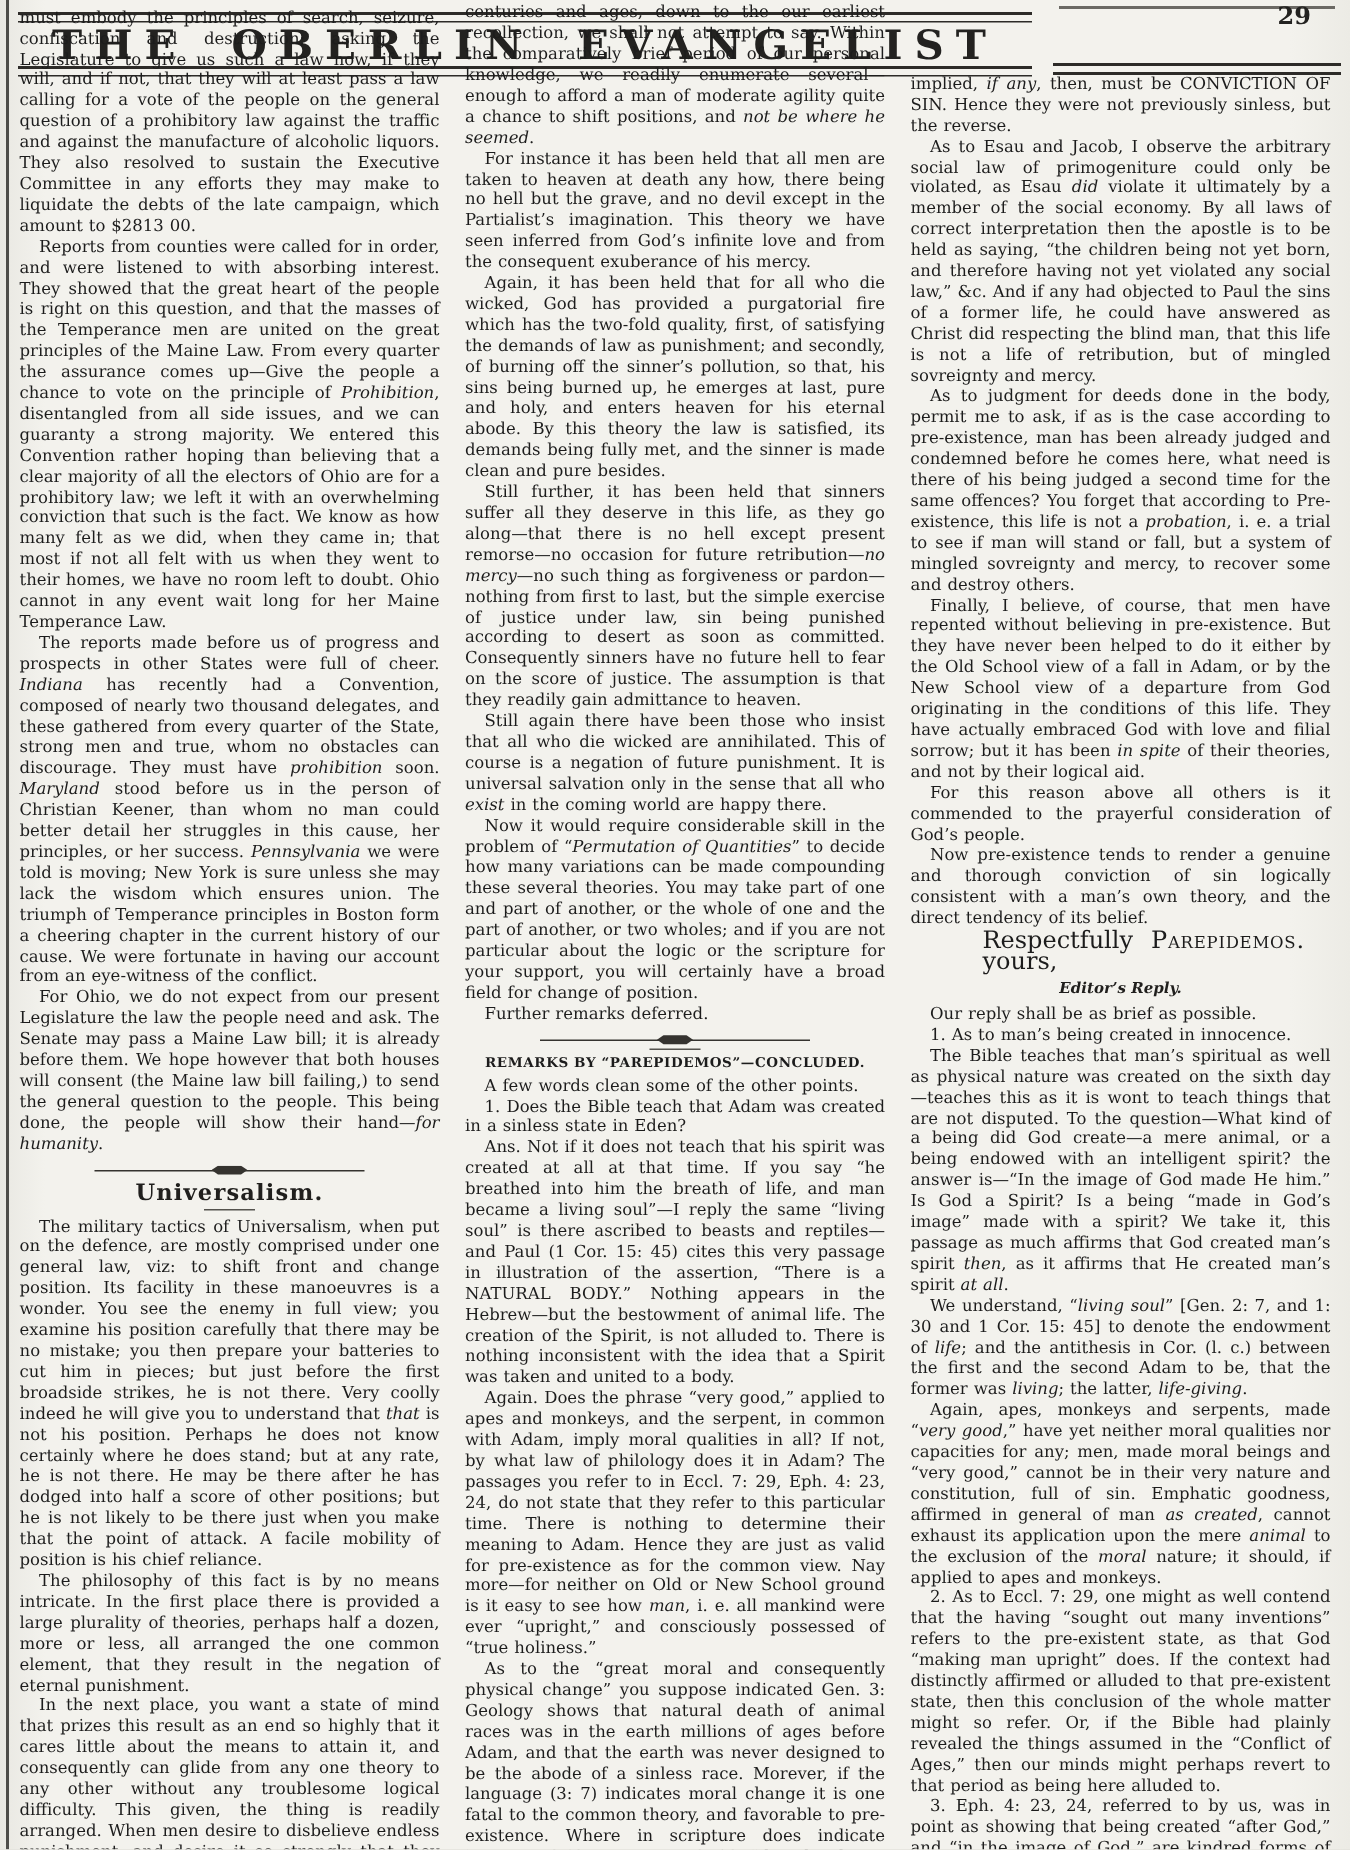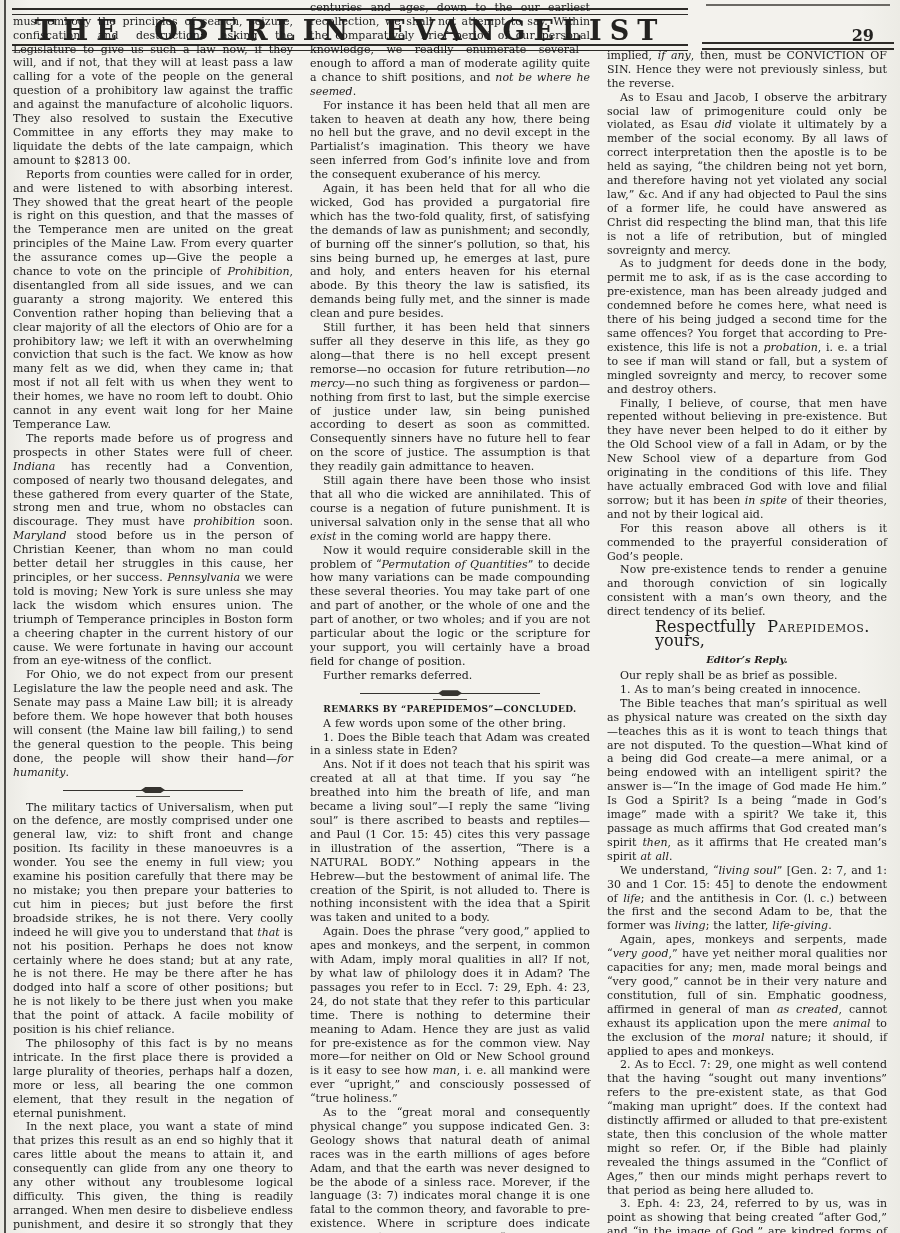--- a/index.html
+++ b/index.html
@@ -19,21 +19,21 @@
   .rule-top-left{left:12px;top:8px;width:676px;}
   .rule-bottom-left{left:12px;top:44px;width:676px;}
   .rule-top-right{position:absolute;left:706px;top:4px;width:184px;border-top:2px solid #6b6964;}
   .rule-bottom-right{position:absolute;left:702px;top:42px;width:192px;height:4px;border-top:2px solid #2d2b28;border-bottom:2px solid #2d2b28;}
   .mast-title{
     position:absolute;left:12px;top:15px;width:676px;
     text-align:center;font-size:27px;font-weight:bold;
     letter-spacing:8px;word-spacing:12px;color:#232220;
   }
   .page-num{
-    position:absolute;left:706px;top:26px;width:168px;
+    position:absolute;left:706px;top:1px;width:168px;
     text-align:right;font-size:16px;font-weight:bold;color:#232220;
   }
   
   .columns{
     position:absolute;top:71px;left:8px;width:884px;bottom:4px;
     display:flex;align-items:center;
   }
   .col{flex:1 1 0;min-width:0;padding:2px 5px 0 5px;overflow:hidden;}
   .colsep{flex:0 0 auto;width:3px;border-left:1px solid #4a4843;border-right:1px solid #4a4843;margin:0 1px;}
   
@@ -77,42 +77,43 @@
     <div class="col">
         <p class="para noindent">must embody the principles of search, seizure, confiscation and destruction; asking the Legislature to give us such a law now, if they will, and if not, that they will at least pass a law calling for a vote of the people on the general question of a prohibitory law against the traffic and against the manufacture of alcoholic liquors. They also resolved to sustain the Executive Committee in any efforts they may make to liquidate the debts of the late campaign, which amount to $2813 00.</p>
         <p class="para">Reports from counties were called for in order, and were listened to with absorbing interest. They showed that the great heart of the people is right on this question, and that the masses of the Temperance men are united on the great principles of the Maine Law. From every quarter the assurance comes up—Give the people a chance to vote on the principle of <i>Prohibition</i>, disentangled from all side issues, and we can guaranty a strong majority. We entered this Convention rather hoping than believing that a clear majority of all the electors of Ohio are for a prohibitory law; we left it with an overwhelming conviction that such is the fact. We know as how many felt as we did, when they came in; that most if not all felt with us when they went to their homes, we have no room left to doubt. Ohio cannot in any event wait long for her Maine Temperance Law.</p>
         <p class="para">The reports made before us of progress and prospects in other States were full of cheer. <i>Indiana</i> has recently had a Convention, composed of nearly two thousand delegates, and these gathered from every quarter of the State, strong men and true, whom no obstacles can discourage. They must have <i>prohibition</i> soon. <i>Maryland</i> stood before us in the person of Christian Keener, than whom no man could better detail her struggles in this cause, her principles, or her success. <i>Pennsylvania</i> we were told is moving; New York is sure unless she may lack the wisdom which ensures union. The triumph of Temperance principles in Boston form a cheering chapter in the current history of our cause. We were fortunate in having our account from an eye-witness of the conflict.</p>
         <p class="para">For Ohio, we do not expect from our present Legislature the law the people need and ask. The Senate may pass a Maine Law bill; it is already before them. We hope however that both houses will consent (the Maine law bill failing,) to send the general question to the people. This being done, the people will show their hand—<i>for humanity</i>.</p>
         <div class="divider">
           <span class="dline"></span>
           <span class="dorn"></span>
           <span class="dline"></span>
         </div>
+        <div class="head h2">Universalism.</div>
         <div class="smallrule"></div>
         <p class="para">The military tactics of Universalism, when put on the defence, are mostly comprised under one general law, viz: to shift front and change position. Its facility in these manoeuvres is a wonder. You see the enemy in full view; you examine his position carefully that there may be no mistake; you then prepare your batteries to cut him in pieces; but just before the first broadside strikes, he is not there. Very coolly indeed he will give you to understand that <i>that</i> is not his position. Perhaps he does not know certainly where he does stand; but at any rate, he is not there. He may be there after he has dodged into half a score of other positions; but he is not likely to be there just when you make that the point of attack. A facile mobility of position is his chief reliance.</p>
-        <p class="para">The philosophy of this fact is by no means intricate. In the first place there is provided a large plurality of theories, perhaps half a dozen, more or less, all bearing the one common element, that they result in the negation of eternal punishment.</p>
+        <p class="para">The philosophy of this fact is by no means intricate. In the first place there is provided a large plurality of theories, perhaps half a dozen, more or less, all arranged the one common element, that they result in the negation of eternal punishment.</p>
         <p class="para">In the next place, you want a state of mind that prizes this result as an end so highly that it cares little about the means to attain it, and consequently can glide from any one theory to any other without any troublesome logical difficulty. This given, the thing is readily arranged. When men desire to disbelieve endless punishment, and desire it so strongly that they can slip from one Universalist theory to another, unconscious or uncaring for the logical changes requisite, then they have on the coat of mail, peculiar to the system, complete.</p>
       </div>
     <div class="colsep"></div>
     <div class="col">
         <p class="para noindent">come and gone, since the first great lie in the garden of innocence, along the course of centuries and ages, down to the our earliest recollection, we shall not attempt to say. Within the comparatively brief period of our personal knowledge, we readily enumerate several—enough to afford a man of moderate agility quite a chance to shift positions, and <i>not be where he seemed</i>.</p>
         <p class="para">For instance it has been held that all men are taken to heaven at death any how, there being no hell but the grave, and no devil except in the Partialist’s imagination. This theory we have seen inferred from God’s infinite love and from the consequent exuberance of his mercy.</p>
         <p class="para">Again, it has been held that for all who die wicked, God has provided a purgatorial fire which has the two-fold quality, first, of satisfying the demands of law as punishment; and secondly, of burning off the sinner’s pollution, so that, his sins being burned up, he emerges at last, pure and holy, and enters heaven for his eternal abode. By this theory the law is satisfied, its demands being fully met, and the sinner is made clean and pure besides.</p>
         <p class="para">Still further, it has been held that sinners suffer all they deserve in this life, as they go along—that there is no hell except present remorse—no occasion for future retribution—<i>no mercy</i>—no such thing as forgiveness or pardon—nothing from first to last, but the simple exercise of justice under law, sin being punished according to desert as soon as committed. Consequently sinners have no future hell to fear on the score of justice. The assumption is that they readily gain admittance to heaven.</p>
         <p class="para">Still again there have been those who insist that all who die wicked are annihilated. This of course is a negation of future punishment. It is universal salvation only in the sense that all who <i>exist</i> in the coming world are happy there.</p>
         <p class="para">Now it would require considerable skill in the problem of “<i>Permutation of Quantities</i>” to decide how many variations can be made compounding these several theories. You may take part of one and part of another, or the whole of one and the part of another, or two wholes; and if you are not particular about the logic or the scripture for your support, you will certainly have a broad field for change of position.</p>
         <p class="para">Further remarks deferred.</p>
         <div class="divider">
           <span class="dline"></span>
           <span class="dorn"></span>
           <span class="dline"></span>
         </div>
         <div class="smallrule"></div>
         <div class="subhead caps">REMARKS BY “PAREPIDEMOS”—CONCLUDED.</div>
-        <p class="para">A few words upon some of the other bring.</p>
+        <p class="para">A few words clean some of the other points.</p>
         <p class="para">1. Does the Bible teach that Adam was created in a sinless state in Eden?</p>
         <p class="para">Ans. Not if it does not teach that his spirit was created at all at that time. If you say “he breathed into him the breath of life, and man became a living soul”—I reply the same “living soul” is there ascribed to beasts and reptiles—and Paul (1 Cor. 15: 45) cites this very passage in illustration of the assertion, “There is a NATURAL BODY.” Nothing appears in the Hebrew—but the bestowment of animal life. The creation of the Spirit, is not alluded to. There is nothing inconsistent with the idea that a Spirit was taken and united to a body.</p>
         <p class="para">Again. Does the phrase “very good,” applied to apes and monkeys, and the serpent, in common with Adam, imply moral qualities in all? If not, by what law of philology does it in Adam? The passages you refer to in Eccl. 7: 29, Eph. 4: 23, 24, do not state that they refer to this particular time. There is nothing to determine their meaning to Adam. Hence they are just as valid for pre-existence as for the common view. Nay more—for neither on Old or New School ground is it easy to see how <i>man</i>, i. e. all mankind were ever “upright,” and consciously possessed of “true holiness.”</p>
         <p class="para">As to the “great moral and consequently physical change” you suppose indicated Gen. 3: Geology shows that natural death of animal races was in the earth millions of ages before Adam, and that the earth was never designed to be the abode of a sinless race. Morever, if the language (3: 7) indicates  moral change it is one fatal to the common theory, and favorable to pre-existence. Where in scripture does  indicate innocence? (Compare Rev. 3: 18, “that the shame of thy  do not appear.”) Where in scripture is  used to illustrate “true holiness!” And where is the , ever used to indicate  (Compare Ac. 26: 18 “, and bring them from darkness to light,” &amp;c.) Yet these are the only terms that denote a moral change in Gen. 3. The change</p>
       </div>
     <div class="colsep"></div>
     <div class="col">
         <p class="para noindent">implied, <i>if any</i>, then, must be CONVICTION OF SIN. Hence they were not previously sinless, but the reverse.</p>
         <p class="para">As to Esau and Jacob, I observe the arbitrary social law of primogeniture could only be violated, as Esau <i>did</i> violate it ultimately by a member of the social economy. By all laws of correct interpretation then the apostle is to be held as saying, “the children being not yet born, and therefore having not yet violated any social law,” &amp;c. And if any had objected to Paul the sins of a former life, he could have answered as Christ did respecting the blind man, that this life is not a life of retribution, but of mingled sovreignty and mercy.</p>
         <p class="para">As to judgment for deeds done in the body, permit me to ask, if as is the case according to pre-existence, man has been already judged and condemned before he comes here, what need is there of his being judged a second time for the same offences? You forget that according to Pre-existence, this life is not a <i>probation</i>, i. e. a trial to see if man will stand or fall, but a system of mingled sovreignty and mercy, to recover some and destroy others.</p>

